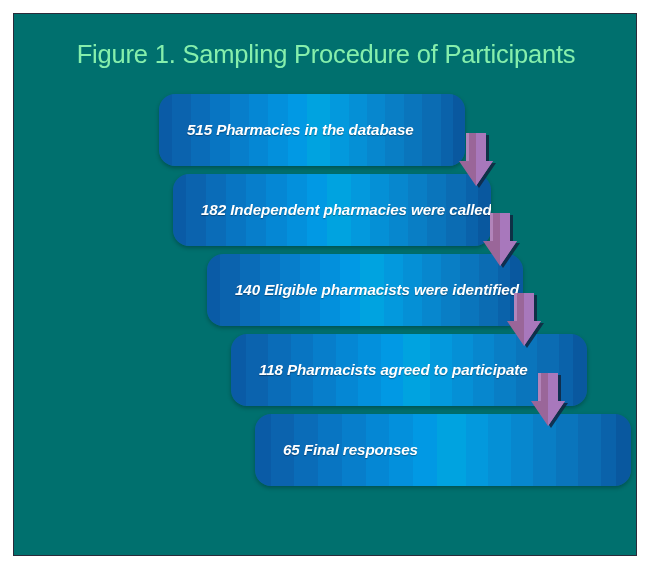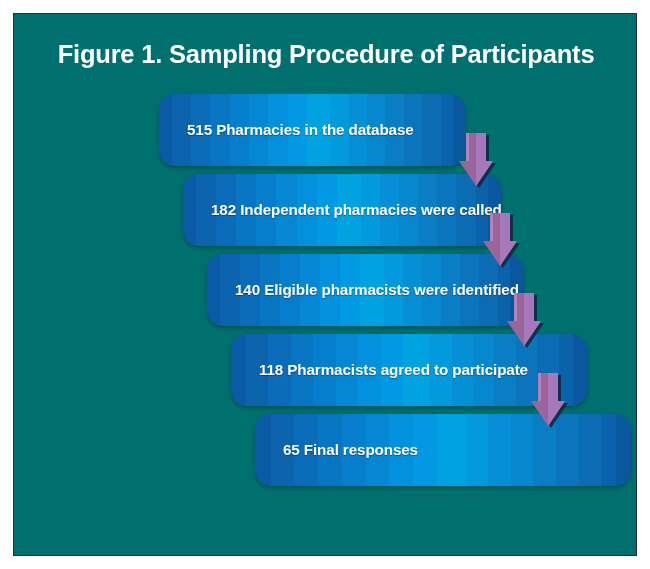--- a/index.html
+++ b/index.html
@@ -25,23 +25,23 @@
     background: #00706E;
     overflow: hidden;
   }
 
   #figure-title {
     position: absolute;
     left: 0;
     top: 26px;
     width: 624px;
     text-align: center;
-    color: #ffffff;
+    color: #86efac;
     font-size: 25.5px;
-    font-weight: bold;
+    font-weight: normal;
     letter-spacing: -0.2px;
     white-space: nowrap;
   }
 
   .flow-box {
     position: absolute;
     height: 72px;
     border-radius: 16px;
     box-sizing: border-box;
     overflow: hidden;
@@ -90,20 +90,21 @@
     top: 0;
     height: 72px;
     line-height: 72px;
     left: 28px;
     color: #ffffff;
     font-size: 15.2px;
     font-weight: bold;
     white-space: nowrap;
     letter-spacing: -0.1px;
     text-shadow: 0 1px 1px rgba(0,0,0,0.35);
+    font-style: italic;
   }
 
   .flow-arrow {
     position: absolute;
     width: 46px;
     height: 60px;
     z-index: 5;
   }
   .flow-arrow svg {
     display: block;
@@ -116,21 +117,21 @@
 <body>
 
 <div id="figure-root">
 
   <div id="figure-title">Figure 1. Sampling Procedure of Participants</div>
 
   <div id="flow-container">
       <div class="flow-box" style="left: 145px; top: 80px; width: 306px;">
         <span class="flow-box-label">515 Pharmacies in the database</span>
       </div>
-      <div class="flow-box" style="left: 169px; top: 160px; width: 318px;">
+      <div class="flow-box" style="left: 159px; top: 160px; width: 318px;">
         <span class="flow-box-label">182 Independent pharmacies were called</span>
       </div>
       <div class="flow-box" style="left: 193px; top: 240px; width: 316px;">
         <span class="flow-box-label">140 Eligible pharmacists were identified</span>
       </div>
       <div class="flow-box" style="left: 217px; top: 320px; width: 356px;">
         <span class="flow-box-label">118 Pharmacists agreed to participate</span>
       </div>
       <div class="flow-box" style="left: 241px; top: 400px; width: 376px;">
         <span class="flow-box-label">65 Final responses</span>

